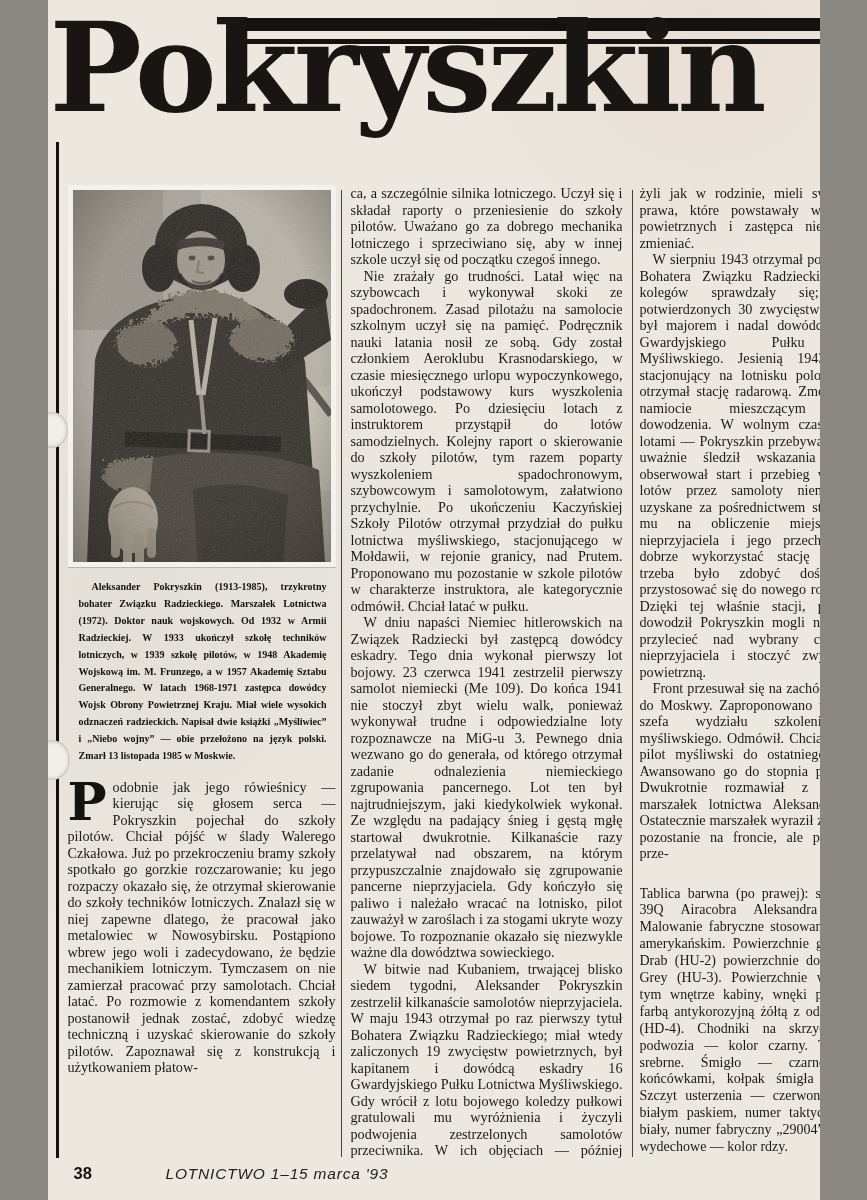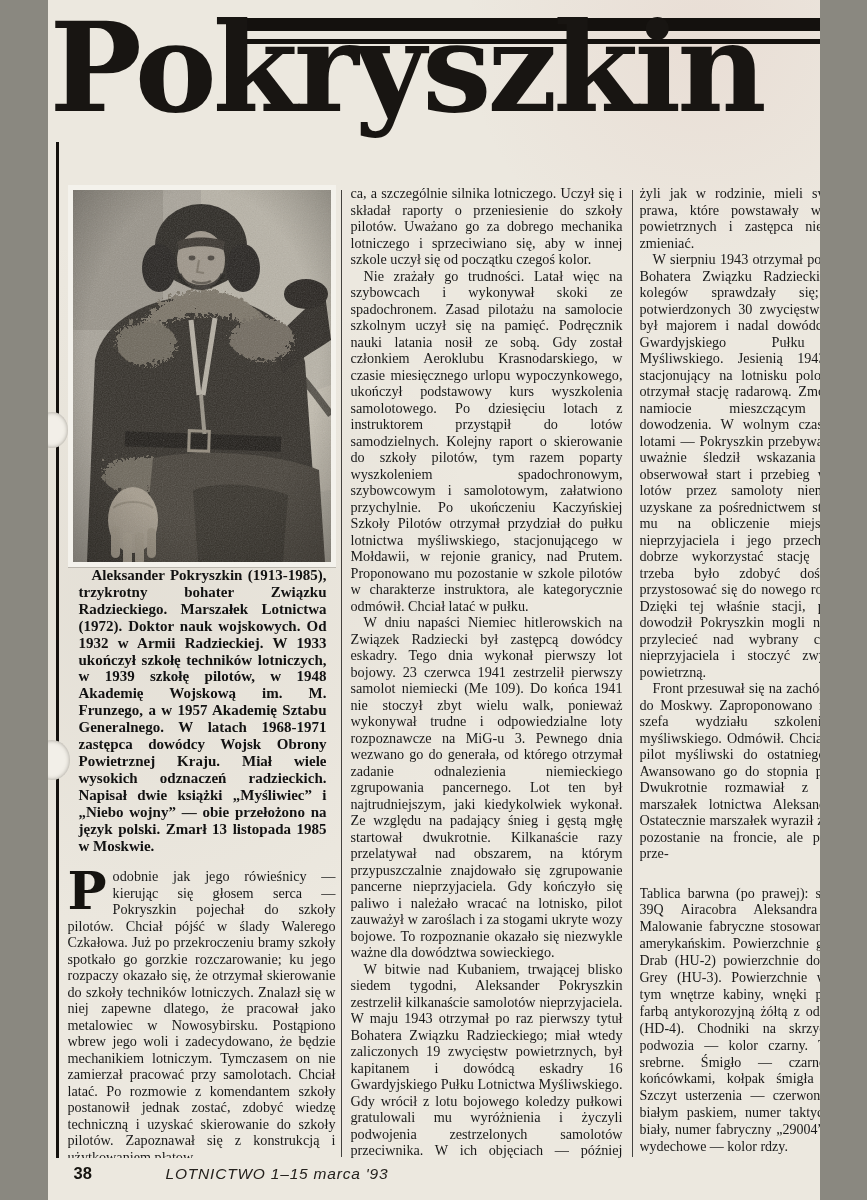--- a/index.html
+++ b/index.html
@@ -36,21 +36,21 @@
   .col p{margin:0;}
   .col p + p{text-indent:13px;}
   #col-left{left:20px;width:268px;height:975px;overflow:hidden;}
   #col-mid{left:303px;width:272px;height:973px;overflow:hidden;}
   #col-right{left:592px;width:268px;height:973px;overflow:hidden;}
   
   .photo-frame{background:#f4f2ec;padding:5px;width:258px;height:372px;box-sizing:content-box;
                box-shadow:0 0 0 1px rgba(60,55,48,.25);}
   .photo-frame svg{display:block;}
   
-  .caption{padding:0 9px 0 11px;font-weight:bold;font-size:15px;line-height:16.9px;color:#121212;}
+  .caption{margin-top:12px;padding:0 9px 0 11px;font-weight:bold;font-size:10px;line-height:16.9px;color:#121212;}
   .caption p:first-child{text-indent:13px;}
   
   .body-start{margin-top:14px;}
   .dropcap{float:left;font-family:"DejaVu Serif", serif;font-weight:bold;font-size:52px;line-height:42px;
            padding:2px 6px 0 0;color:#15130f;}
   
   .color-note{margin-top:24px;font-size:14px;line-height:16.9px;}
   .credit{margin-top:10px;text-align:right;font-style:normal;font-size:14.6px;font-weight:bold;
           letter-spacing:.3px;white-space:nowrap;}
   .credit .tri{display:inline-block;margin-left:8px;color:#14110e;font-style:normal;font-size:15px;}
@@ -162,21 +162,21 @@
     <div class="caption">
       <p>Aleksander Pokryszkin (1913-1985), trzykrotny bohater Związku Radzieckiego. Marszałek Lotnictwa (1972). Doktor nauk wojskowych. Od 1932 w Armii Radzieckiej. W 1933 ukończył szkołę techników lotniczych, w 1939 szkołę pilotów, w 1948 Akademię Wojskową im. M. Frunzego, a w 1957 Akademię Sztabu Generalnego. W latach 1968-1971 zastępca dowódcy Wojsk Obrony Powietrznej Kraju. Miał wiele wysokich odznaczeń radzieckich. Napisał dwie książki „Myśliwiec” i „Niebo wojny” — obie przełożono na język polski. Zmarł 13 listopada 1985 w Moskwie.</p>
     </div>
 
     <div class="body-start">
       <span class="dropcap">P</span><span>odobnie jak jego rówieśnicy — kierując się głosem serca — Pokryszkin pojechał do szkoły pilotów. Chciał pójść w ślady Walerego Czkałowa. Już po przekroczeniu bramy szkoły spotkało go gorzkie rozczarowanie; ku jego rozpaczy okazało się, że otrzymał skierowanie do szkoły techników lotniczych. Znalazł się w niej zapewne dlatego, że pracował jako metalowiec w Nowosybirsku. Postąpiono wbrew jego woli i zadecydowano, że będzie mechanikiem lotniczym. Tymczasem on nie zamierzał pracować przy samolotach. Chciał latać. Po rozmowie z komendantem szkoły postanowił jednak zostać, zdobyć wiedzę techniczną i uzyskać skierowanie do szkoły pilotów. Zapoznawał się z konstrukcją i użytkowaniem płatow-</span>
     </div>
   </div>
 
   <div class="col" id="col-mid">
-      <p>ca, a szczególnie silnika lotniczego. Uczył się i składał raporty o przeniesienie do szkoły pilotów. Uważano go za dobrego mechanika lotniczego i sprzeciwiano się, aby w innej szkole uczył się od początku czegoś kolor.</p>
+      <p>ca, a szczególnie silnika lotniczego. Uczył się i składał raporty o przeniesienie do szkoły pilotów. Uważano go za dobrego mechanika lotniczego i sprzeciwiano się, aby w innej szkole uczył się od początku czegoś innego.</p>
       <p>Nie zrażały go trudności. Latał więc na szybowcach i wykonywał skoki ze spadochronem. Zasad pilotażu na samolocie szkolnym uczył się na pamięć. Podręcznik nauki latania nosił ze sobą. Gdy został członkiem Aeroklubu Krasnodarskiego, w czasie miesięcznego urlopu wypoczynkowego, ukończył podstawowy kurs wyszkolenia samolotowego. Po dziesięciu lotach z instruktorem przystąpił do lotów samodzielnych. Kolejny raport o skierowanie do szkoły pilotów, tym razem poparty wyszkoleniem spadochronowym, szybowcowym i samolotowym, załatwiono przychylnie. Po ukończeniu Kaczyńskiej Szkoły Pilotów otrzymał przydział do pułku lotnictwa myśliwskiego, stacjonującego w Mołdawii, w rejonie granicy, nad Prutem. Proponowano mu pozostanie w szkole pilotów w charakterze instruktora, ale kategorycznie odmówił. Chciał latać w pułku.</p>
       <p>W dniu napaści Niemiec hitlerowskich na Związek Radziecki był zastępcą dowódcy eskadry. Tego dnia wykonał pierwszy lot bojowy. 23 czerwca 1941 zestrzelił pierwszy samolot niemiecki (Me 109). Do końca 1941 nie stoczył zbyt wielu walk, ponieważ wykonywał trudne i odpowiedzialne loty rozpoznawcze na MiG-u 3. Pewnego dnia wezwano go do generała, od którego otrzymał zadanie odnalezienia niemieckiego zgrupowania pancernego. Lot ten był najtrudniejszym, jaki kiedykolwiek wykonał. Ze względu na padający śnieg i gęstą mgłę startował dwukrotnie. Kilkanaście razy przelatywał nad obszarem, na którym przypuszczalnie znajdowało się zgrupowanie pancerne nieprzyjaciela. Gdy kończyło się paliwo i należało wracać na lotnisko, pilot zauważył w zaroślach i za stogami ukryte wozy bojowe. To rozpoznanie okazało się niezwykle ważne dla dowództwa sowieckiego.</p>
       <p>W bitwie nad Kubaniem, trwającej blisko siedem tygodni, Aleksander Pokryszkin zestrzelił kilkanaście samolotów nieprzyjaciela. W maju 1943 otrzymał po raz pierwszy tytuł Bohatera Związku Radzieckiego; miał wtedy zaliczonych 19 zwycięstw powietrznych, był kapitanem i dowódcą eskadry 16 Gwardyjskiego Pułku Lotnictwa Myśliwskiego. Gdy wrócił z lotu bojowego koledzy pułkowi gratulowali mu wyróżnienia i życzyli podwojenia zestrzelonych samolotów przeciwnika. W ich objęciach — później wspominał — odczuł przyjaźń bojową, która jest tak bardzo silna wśród lotników. Piloci</p>
     </div>
 
   <div class="col" id="col-right">
     <div>
         <p>żyli jak w rodzinie, mieli swoje niepisane prawa, które powstawały w czasie walk powietrznych i zastępca nie wolno było zmieniać.</p>
         <p>W sierpniu 1943 otrzymał po raz drugi tytuł Bohatera Związku Radzieckiego. Życzenia kolegów sprawdzały się; miał już potwierdzonych 30 zwycięstw powietrznych, był majorem i nadal dowódcą eskadry 16. Gwardyjskiego Pułku Lotnictwa Myśliwskiego. Jesienią 1943 jego pułk, stacjonujący na lotnisku polowym Askanja, otrzymał stację radarową. Zmontowano ją w namiocie mieszczącym stanowisko dowodzenia. W wolnym czasie — między lotami — Pokryszkin przebywał w namiocie i uważnie śledził wskazania na ekranie; obserwował start i przebieg wykonywanych lotów przez samoloty niemieckie. Dane uzyskane za pośrednictwem stacji pozwalały mu na obliczenie miejsca spotkania nieprzyjaciela i jego przechwycenie. Aby dobrze wykorzystać stację radiolokacyjną trzeba było zdobyć doświadczenie i przystosować się do nowego rodzaju techniki. Dzięki tej właśnie stacji, piloci którymi dowodził Pokryszkin mogli niespodziewanie przylecieć nad wybrany cel, zaskoczyć nieprzyjaciela i stoczyć zwycięską walkę powietrzną.</p>
         <p>Front przesuwał się na zachód. Wezwano go do Moskwy. Zaproponowano mu stanowisko szefa wydziału szkolenia lotnictwa myśliwskiego. Odmówił. Chciał walczyć jako pilot myśliwski do ostatniego dnia wojny. Awansowano go do stopnia podpułkownika. Dwukrotnie rozmawiał z nim główny marszałek lotnictwa Aleksander Nowikow. Ostatecznie marszałek wyraził zgodę na dalsze pozostanie na froncie, ale pod warunkiem prze-</p>

